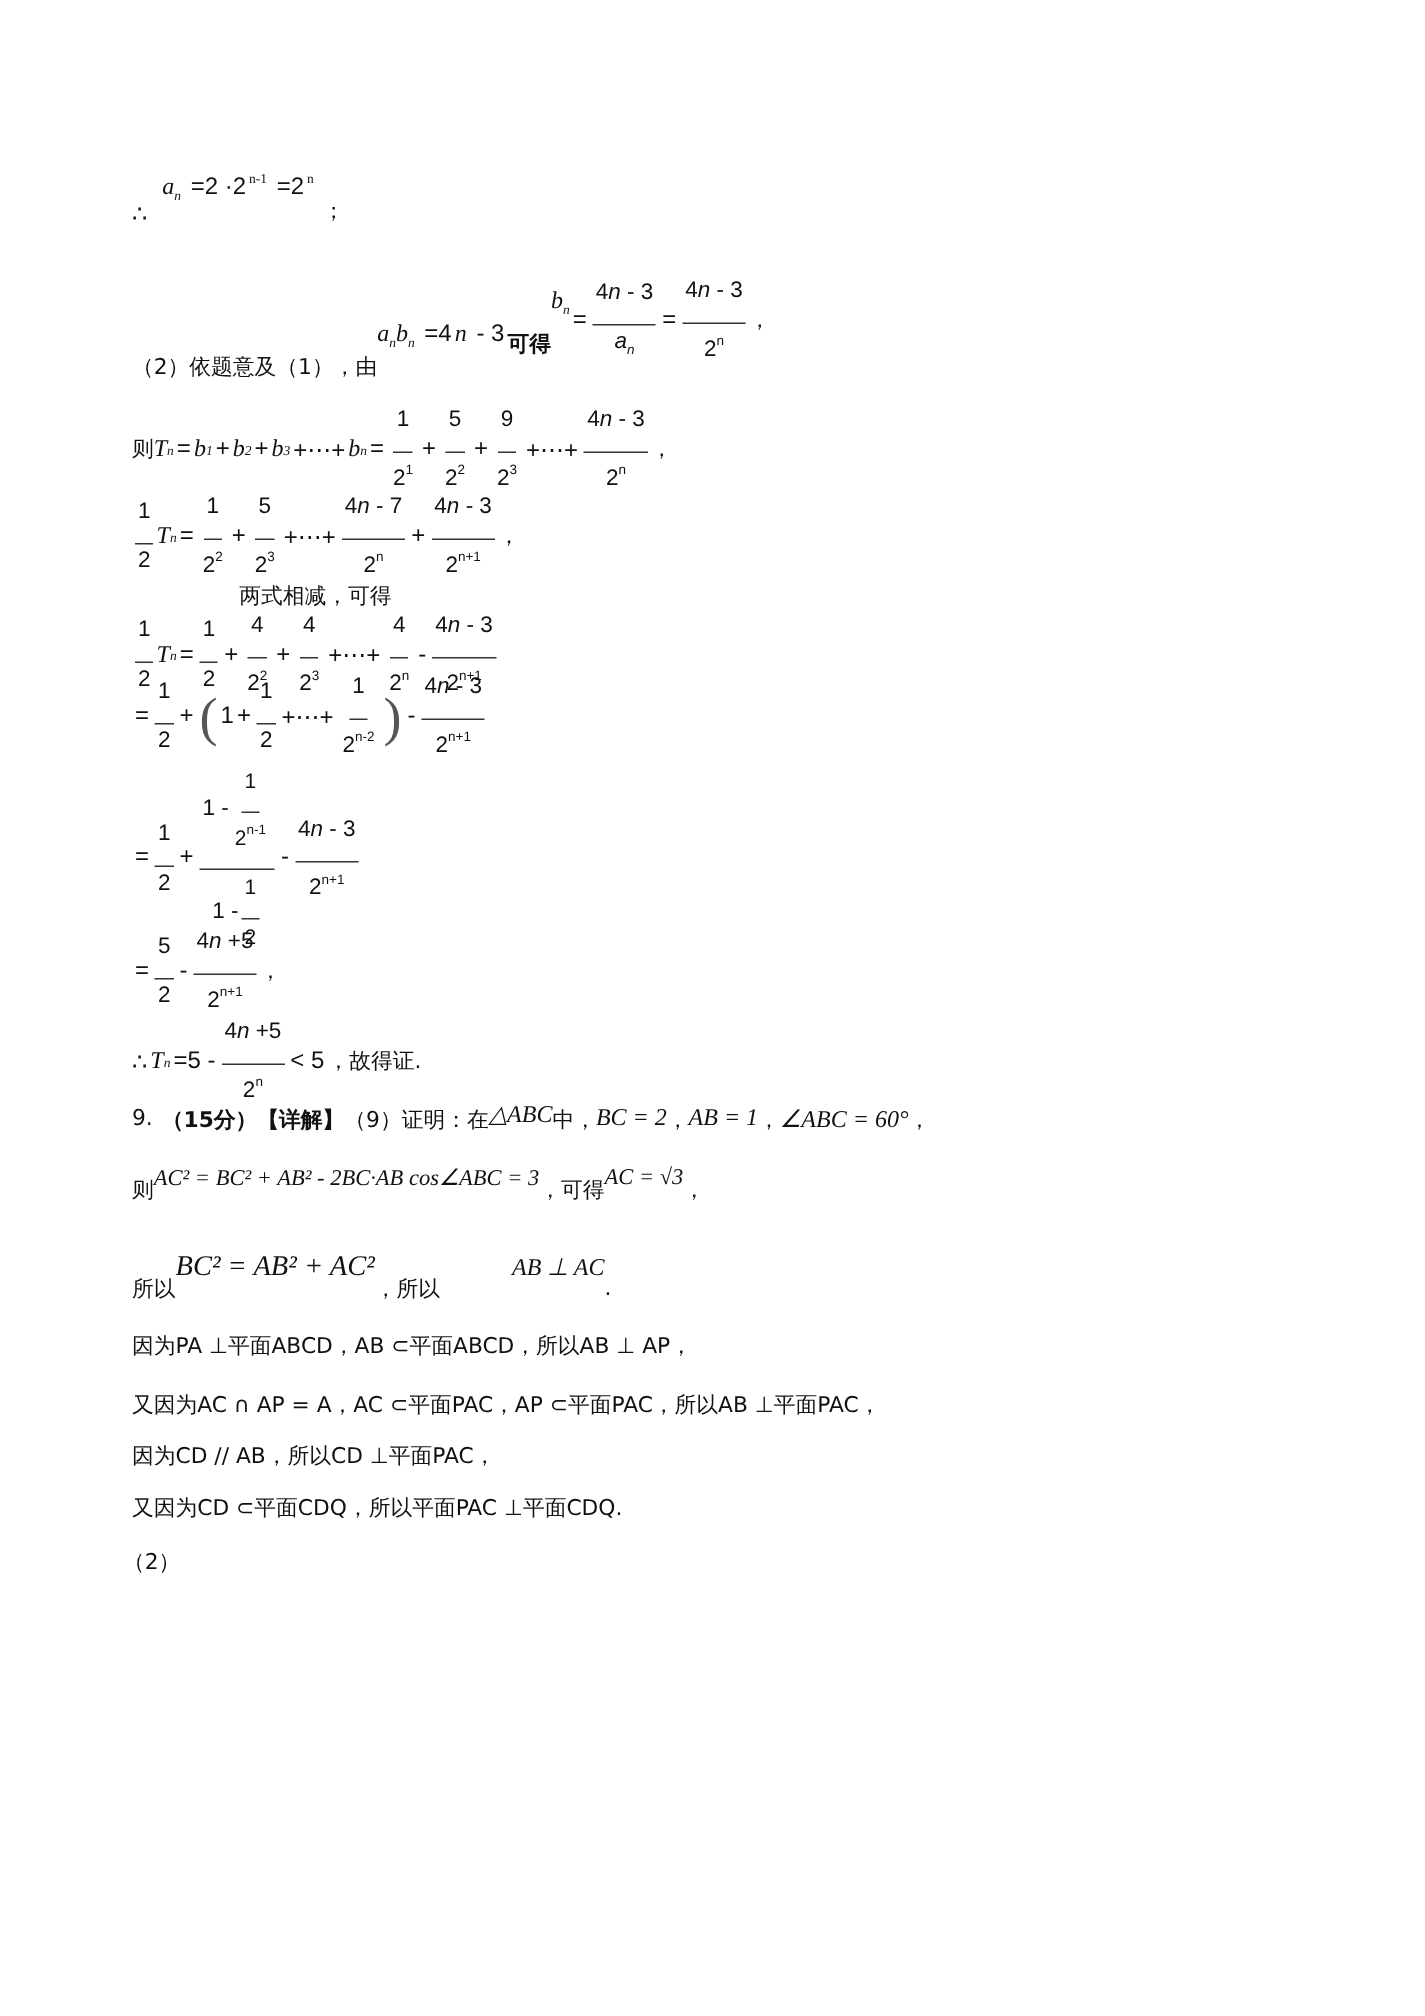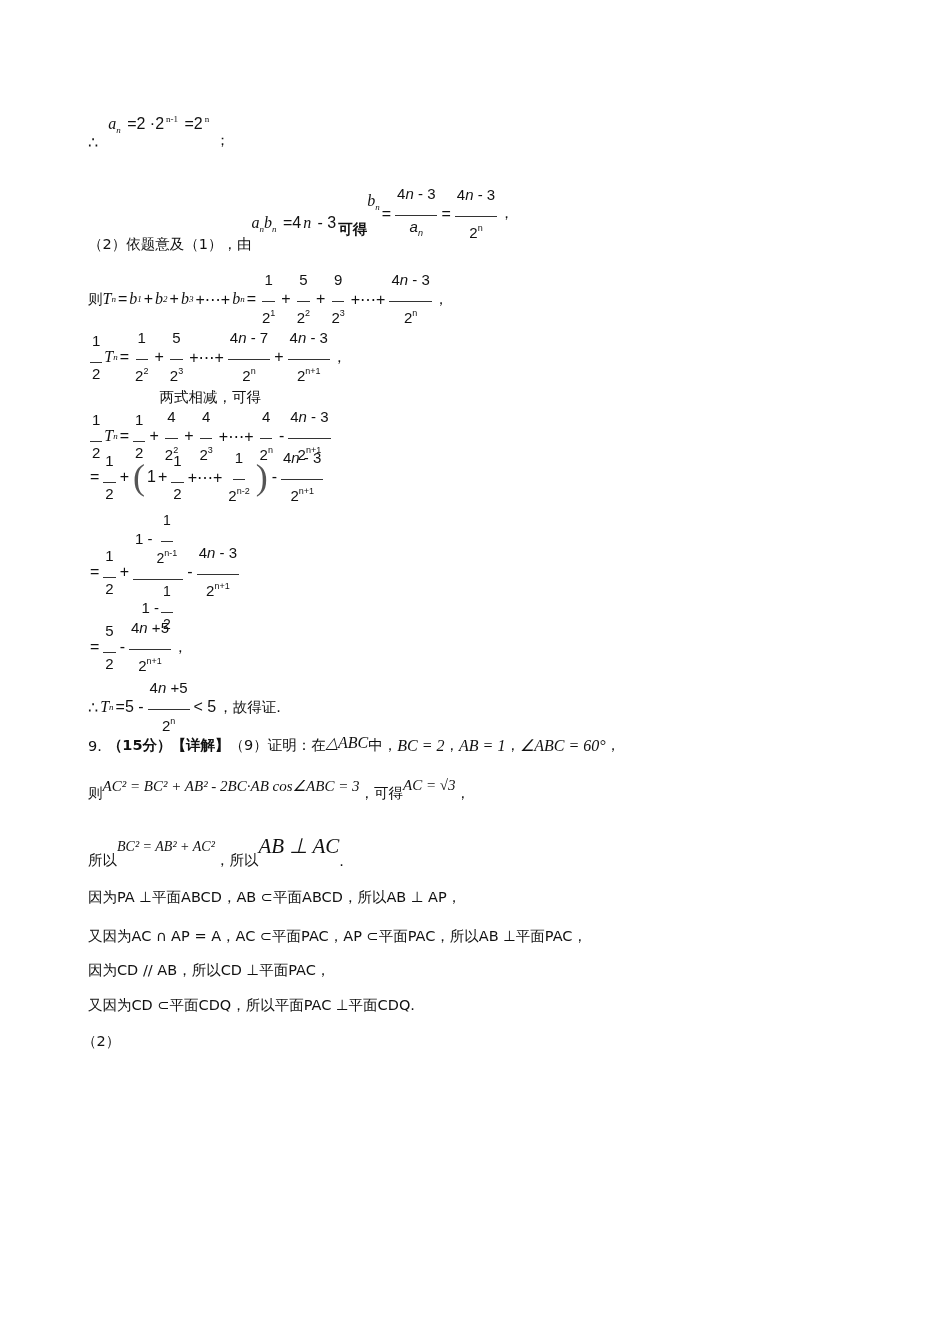--- a/index.html
+++ b/index.html
@@ -269,23 +269,23 @@
 <div class="line" style="top:776px;">
   <span class="cn" style="position:relative;top:8px;">则</span>
   <span class="m" style="font-size:15px;">AC² = BC² + AB² - 2BC·AB cos∠ABC = 3</span>
   <span class="cn" style="position:relative;top:8px;text-align:right;">，可得</span>
   <span class="m" style="font-size:15px;">AC = √3</span>
   <span class="cn" style="position:relative;top:8px;">，</span>
 </div>
 
 <div class="line" style="top:834px;">
   <span class="cn" style="position:relative;top:14px;">所以</span>
-  <span class="m" style="font-size:14px;">BC² = AB² + AC²</span>
+  <span class="m" style="font-size:19px;">BC² = AB² + AC²</span>
   <span class="cn" style="position:relative;top:14px;">，所以</span>
-  <span class="m" style="font-size:21px;">AB ⊥ AC</span>
+  <span class="m" style="font-size:16px;margin-left:48px;">AB ⊥ AC</span>
   <span class="cn" style="position:relative;top:14px;">.</span>
 </div>
 
 <div class="line cn" style="top:888px;">因为PA ⊥平面ABCD，AB ⊂平面ABCD，所以AB ⊥ AP，</div>
 <div class="line cn" style="top:927px;">又因为AC ∩ AP = A，AC ⊂平面PAC，AP ⊂平面PAC，所以AB ⊥平面PAC，</div>
 <div class="line cn" style="top:961px;">因为CD // AB，所以CD ⊥平面PAC，</div>
 <div class="line cn" style="top:996px;">又因为CD ⊂平面CDQ，所以平面PAC ⊥平面CDQ.</div>
 <div class="line cn" style="top:1032px;left:82px;">（2）</div>
 
 </body></html>

